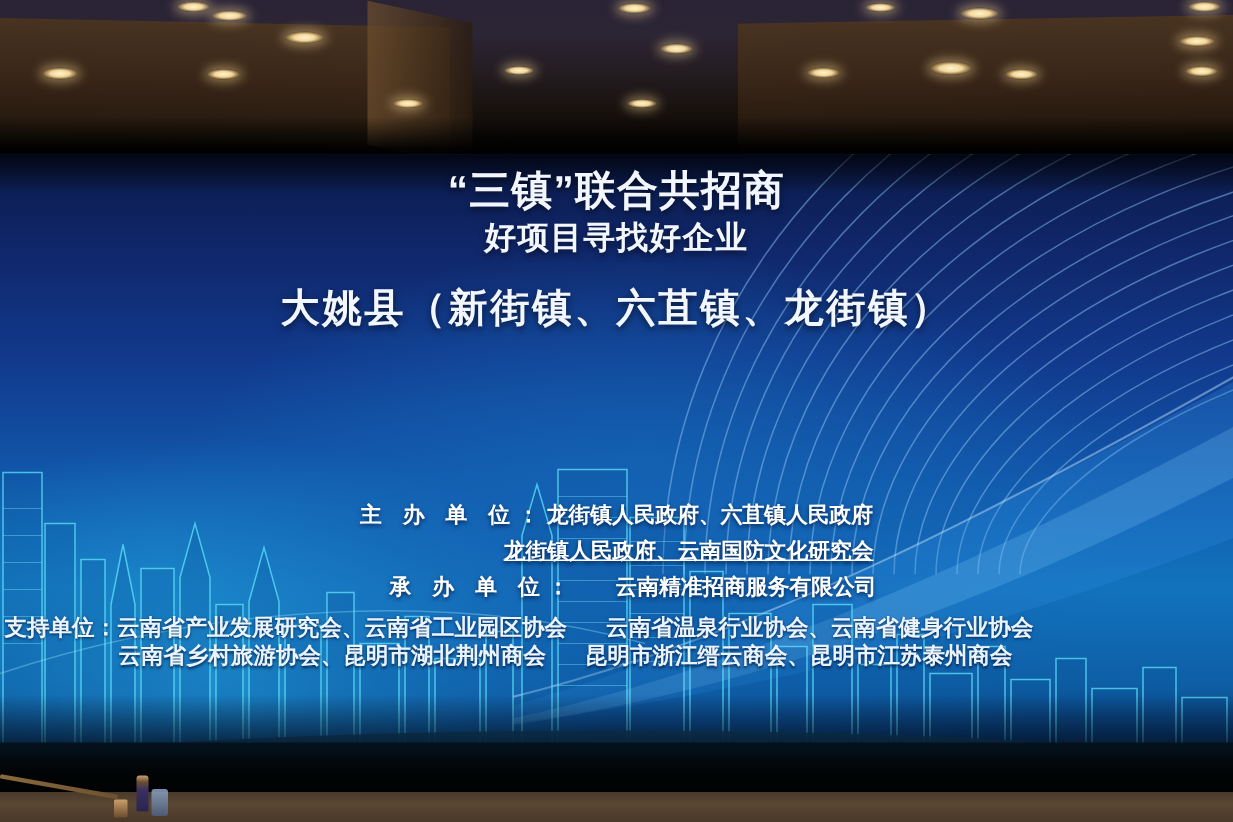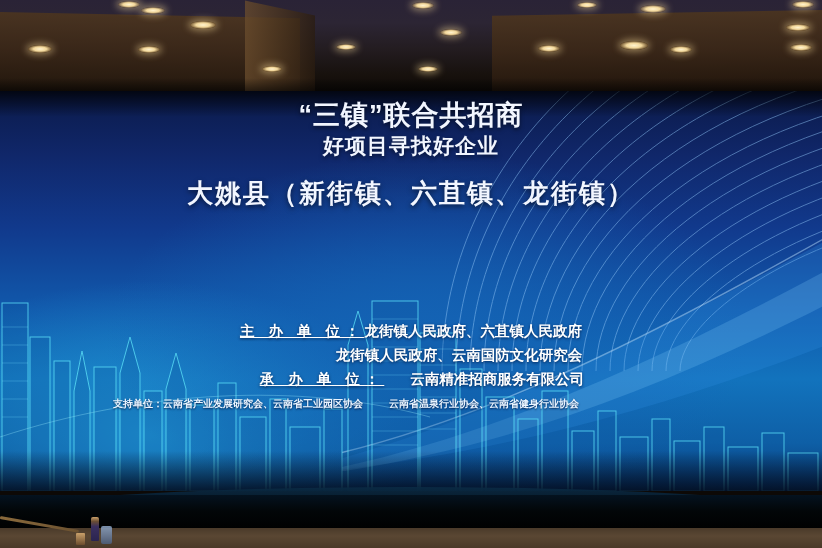--- a/index.html
+++ b/index.html
@@ -21,21 +21,21 @@
      transform:skewY(-1.0deg);transform-origin:right top;opacity:.95;}
   .soffit-l{position:absolute;left:245px;top:8px;width:70px;height:96px;
      background:linear-gradient(90deg,#6b4d2d,#2a1c10);transform:skewY(12deg);opacity:.75;}
   .ceil-shadow{position:absolute;left:0;top:78px;width:822px;height:28px;
      background:linear-gradient(180deg,rgba(0,0,0,0) 0%,rgba(0,0,0,.92) 75%,#000 100%);}
   .downlight{position:absolute;border-radius:50%;
      background:radial-gradient(ellipse at center,#fff3cf 0%,#f2d79a 38%,rgba(190,150,80,.35) 70%,rgba(120,90,40,0) 100%);
      box-shadow:0 0 7px 2px rgba(255,226,160,.45);}
 
   
-  .screen{position:absolute;left:0;top:91px;width:822px;height:400px;overflow:hidden;
+  .screen{position:absolute;left:0;top:103px;width:822px;height:400px;overflow:hidden;
      background:
        radial-gradient(ellipse 520px 300px at 52% 62%, #1463b4 0%, rgba(20,99,180,0) 62%),
        radial-gradient(ellipse 420px 240px at 18% 86%, #1f8fd0 0%, rgba(31,143,208,0) 64%),
        linear-gradient(180deg,#0b1a4a 0%,#10276a 16%,#11398c 34%,#1158ab 54%,#1273bd 72%,#0e5fa6 88%,#0a3a74 100%);}
   .screen-top-fade{position:absolute;left:0;top:0;width:822px;height:26px;
      background:linear-gradient(180deg,rgba(0,0,0,.75),rgba(0,0,0,0));}
   .screen-bot-fade{position:absolute;left:0;bottom:0;width:822px;height:40px;
      background:linear-gradient(180deg,rgba(0,0,0,0),rgba(2,10,26,.85));}
 
   
@@ -61,25 +61,25 @@
        color:#ffffff;
        text-shadow:
          0 0 1px #cfe6ff,
          2px 2px 0 #7ea8d8,
          3px 4px 1px rgba(10,40,90,.8),
          0 6px 14px rgba(0,20,60,.75);}
   .org{position:absolute;width:822px;text-align:center;color:#ffffff;
        font-size:14.5px;font-weight:bold;white-space:nowrap;
        text-shadow:0 1px 3px rgba(0,20,60,.8);}
   .org1{top:231px;}
-  .org2{top:255px;}
+  .org2{top:255px;text-decoration:underline;}
   .org3{top:279px;padding-left:11px;}
-  .lbl{letter-spacing:5px;text-decoration:underline;}
+  .lbl{letter-spacing:5px;}
   .sup{position:absolute;width:692px;text-align:center;color:#eaf4ff;
-       font-size:10px;font-weight:bold;white-space:nowrap;
+       font-size:15px;font-weight:bold;white-space:nowrap;
        text-shadow:0 1px 2px rgba(0,20,60,.85);}
   .sup1{top:306px;}
   .sup2{top:325px;}
   .gapwide{display:inline-block;width:26px;}
 
   
   .stage-dark{position:absolute;left:0;top:495px;width:822px;height:36px;
      background:linear-gradient(180deg,#04121f 0%,#020608 45%,#000 100%);}
   .stage-curve{position:absolute;left:-40px;top:487px;width:900px;height:34px;
      background:linear-gradient(180deg,#0a2b45,#020a12);
@@ -244,20 +244,23 @@
       </div>
 
       <div class="org org3">
         <span class="lbl">承 办 单 位：</span><span class="gapwide"></span><span>云南精准招商服务有限公司</span>
       </div>
 
       <div class="sup sup1">
         <span>支持单位：</span><span>云南省产业发展研究会、云南省工业园区协会</span><span class="gapwide"></span><span>云南省温泉行业协会、云南省健身行业协会</span>
       </div>
 
+      <div class="sup sup2">
+        <span style="display:inline-block;width:62px;"></span><span>云南省乡村旅游协会、昆明市湖北荆州商会</span><span class="gapwide"></span><span>昆明市浙江缙云商会、昆明市江苏泰州商会</span>
+      </div>
 
     </div>
   </div>
 
   <div class="stage-curve"></div>
   <div class="stage-dark"></div>
   <div class="floor"></div>
   <div class="pole"></div>
   <div class="cup"></div>
   <div class="bottle"></div>

